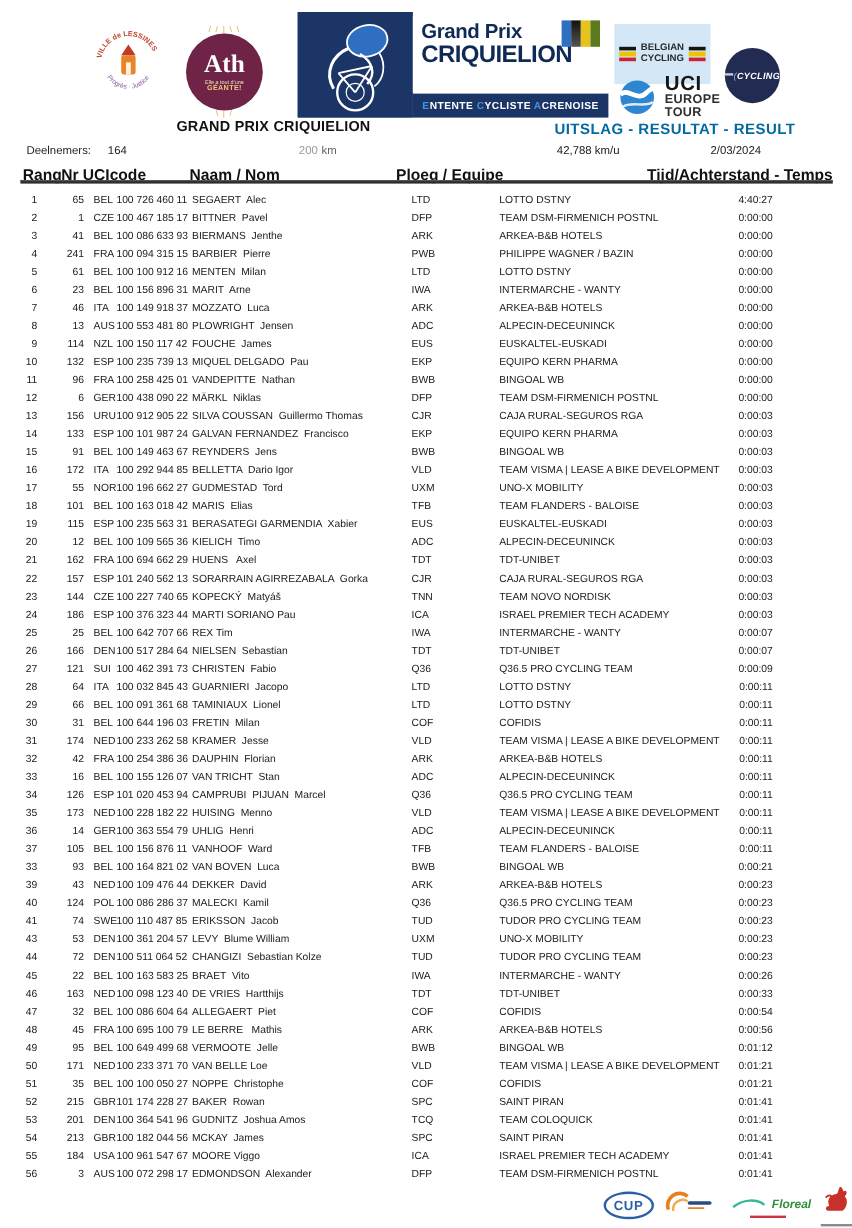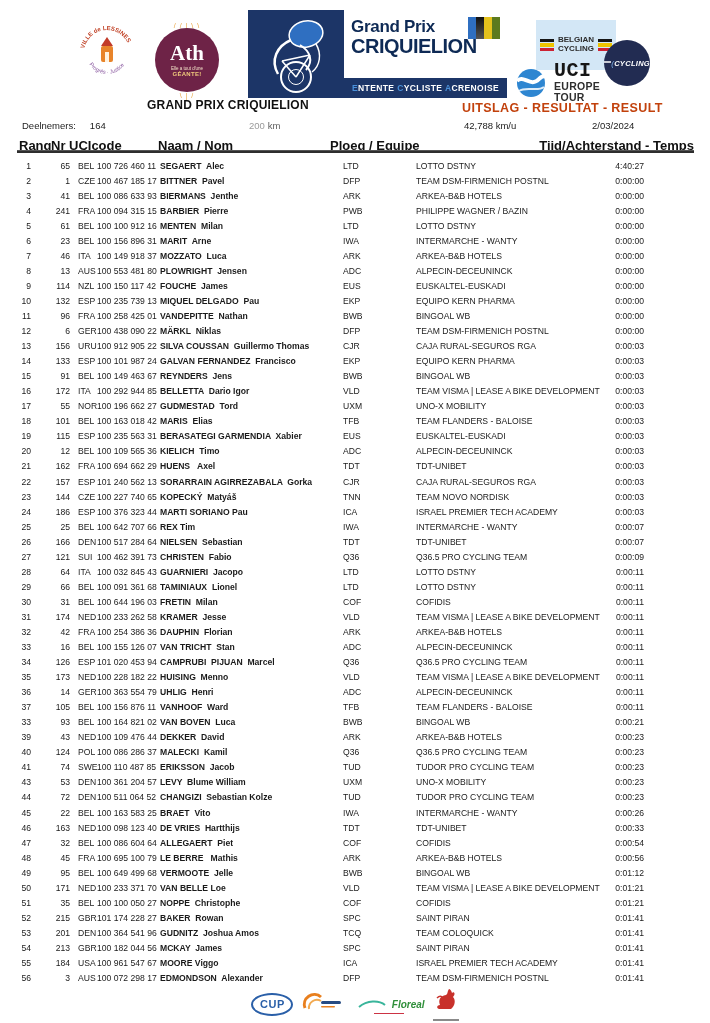--- a/index.html
+++ b/index.html
@@ -26,45 +26,45 @@
   .gp-line2 { font-size:20px; font-weight:bold; color:#0e2a55; letter-spacing:-0.5px; line-height:1.05; }
   .gp-stripes { position:absolute; right:6px; top:4px; display:flex; }
   .gp-stripes span { width:8px; height:22px; display:block; }
   .st-blue { background:#2f6fc1; } .st-black { background:linear-gradient(to bottom,#111,#555); }
   .st-yellow { background:#e5c21c; } .st-green { background:#5c7a1e; }
   .banner { position:absolute; left:344px; top:78px; width:163px; height:20px; background:#1c3567;
             color:#fff; font-weight:bold; font-size:8.5px; display:flex; align-items:center;
             justify-content:center; letter-spacing:0.4px; white-space:pre; }
   .banner .lead { color:#4a90d9; }
 
-  .belgian { position:absolute; left:536px; top:20px; width:80px; height:50px; background:#d3e7f6;
+  .belgian { position:absolute; left:512px; top:20px; width:80px; height:50px; background:#d3e7f6;
              display:flex; align-items:center; justify-content:center; gap:4px; }
   .flagbars { display:flex; flex-direction:column; gap:1px; }
   .flagbars i { width:14px; height:3.5px; display:block; }
   .fb1 { background:#151515; } .fb2 { background:#eec400; } .fb3 { background:#cc2233; }
   .belgian-text { text-align:center; font-weight:bold; font-size:8px; color:#2b2b2b; line-height:1.05; }
   .belgian-text .est { display:block; font-size:3px; color:#777; font-weight:normal; margin-top:1px; }
 
   .uci { position:absolute; left:514px; top:61px; display:flex; align-items:center; gap:6px; }
   .uci-text { line-height:1; color:#161616; }
-  .uci-l1 { font-size:20px; font-weight:bold; letter-spacing:0.5px;font-family:Liberation Mono, monospace; }
+  .uci-l1 { font-size:17px; font-weight:bold; letter-spacing:0.5px; }
   .uci-l2, .uci-l3 { font-size:10.5px; font-weight:bold; color:#2e2e2e; letter-spacing:0.3px; }
 
   .uec { position:absolute; left:604px; top:40px; width:46px; height:46px; border-radius:50%;
          background:#222c52; color:#fff; display:flex; align-items:center;
          justify-content:center; }
   .uec-tiny { width:22px; height:1.5px; background:rgba(255,255,255,.75); margin-bottom:2px; }
   .uec-text { font-size:7.5px; font-weight:bold; font-style:italic; letter-spacing:0.3px; }
   .uec-text .paren { color:#7fb3e8; font-weight:normal; }
 
   
   .event-title { position:absolute; left:147px; top:98px; font-size:12px; font-weight:bold;
                  letter-spacing:0.2px; color:#111; }
   .result-title { position:absolute; left:462px; top:101px; font-size:12.5px; font-weight:bold;
-                  letter-spacing:0.4px; color:#c2410c; }
+                  letter-spacing:0.4px; color:#0369a1; }
   .info-row { position:absolute; top:120px; left:0; width:710px; height:14px; font-size:9.5px; color:#222; }
   .inf-participants { position:absolute; left:22px; } .inf-participants b { font-weight:normal; margin-left:14px; }
   .inf-distance { position:absolute; left:249px; color:#9a9a9a; }
   .inf-distance .unit { color:#5f5f5f; margin-left:3px; }
   .inf-speed { position:absolute; left:464px; }
   .inf-date { position:absolute; left:592px; }
 
   
   .thead { position:absolute; top:138px; left:0; width:710px; height:13px; font-weight:bold;
            font-size:13px; color:#111; }
@@ -74,27 +74,27 @@
   .head-rule { position:absolute; top:150px; left:17px; width:677px; height:3px;
                background:#2e2e2e; border-top:1px solid #555; }
 
   .rows { position:absolute; top:158px; left:0; width:710px; }
   .row { display:flex; align-items:center; height:15.05px; padding:0 16px 0 19px;
          font-size:8.6px; color:#1a1a1a; white-space:pre; }
   .c-rank { width:12px; text-align:right; flex:none; }
   .c-nr { width:39px; text-align:right; flex:none; }
   .c-country { width:19px; margin-left:8px; flex:none; }
   .c-uci { width:63px; flex:none; }
-  .c-name { width:183px; flex:none; overflow:hidden;font-weight:bold; }
+  .c-name { width:183px; flex:none; overflow:hidden; }
   .c-abbr { width:31px; flex:none; }
   .c-team { flex:1; overflow:hidden;margin-left:42px; }
   .c-time { width:86px; padding-right:50px; text-align:right; flex:none; }
 
   
-  .footer { position:absolute; top:988px; left:0; width:710px; display:flex; justify-content:center;
+  .footer { position:absolute; top:988px; left:0; width:710px; display:flex; justify-content:flex-end;
             align-items:center; gap:8px; }
   .cup { width:42px; height:23px; border:2.5px solid #2a5fa8; border-radius:50%; display:flex;
          align-items:center; justify-content:center; color:#2a5fa8; font-weight:bold; font-size:11px;
          letter-spacing:0.5px; }
   .floreal { text-align:center; line-height:1; }
   .floreal .fl-text { font-size:10px; font-weight:bold; font-style:italic; color:#2f8f3a; }
   .floreal .fl-sub { display:block; width:30px; height:1.5px; background:#cc3344; margin:2px auto 0; }
   .sponsor-sub { display:block; width:26px; height:1.5px; background:#8a8a8a; margin:1px auto 0; }
 </style>
 </head>

